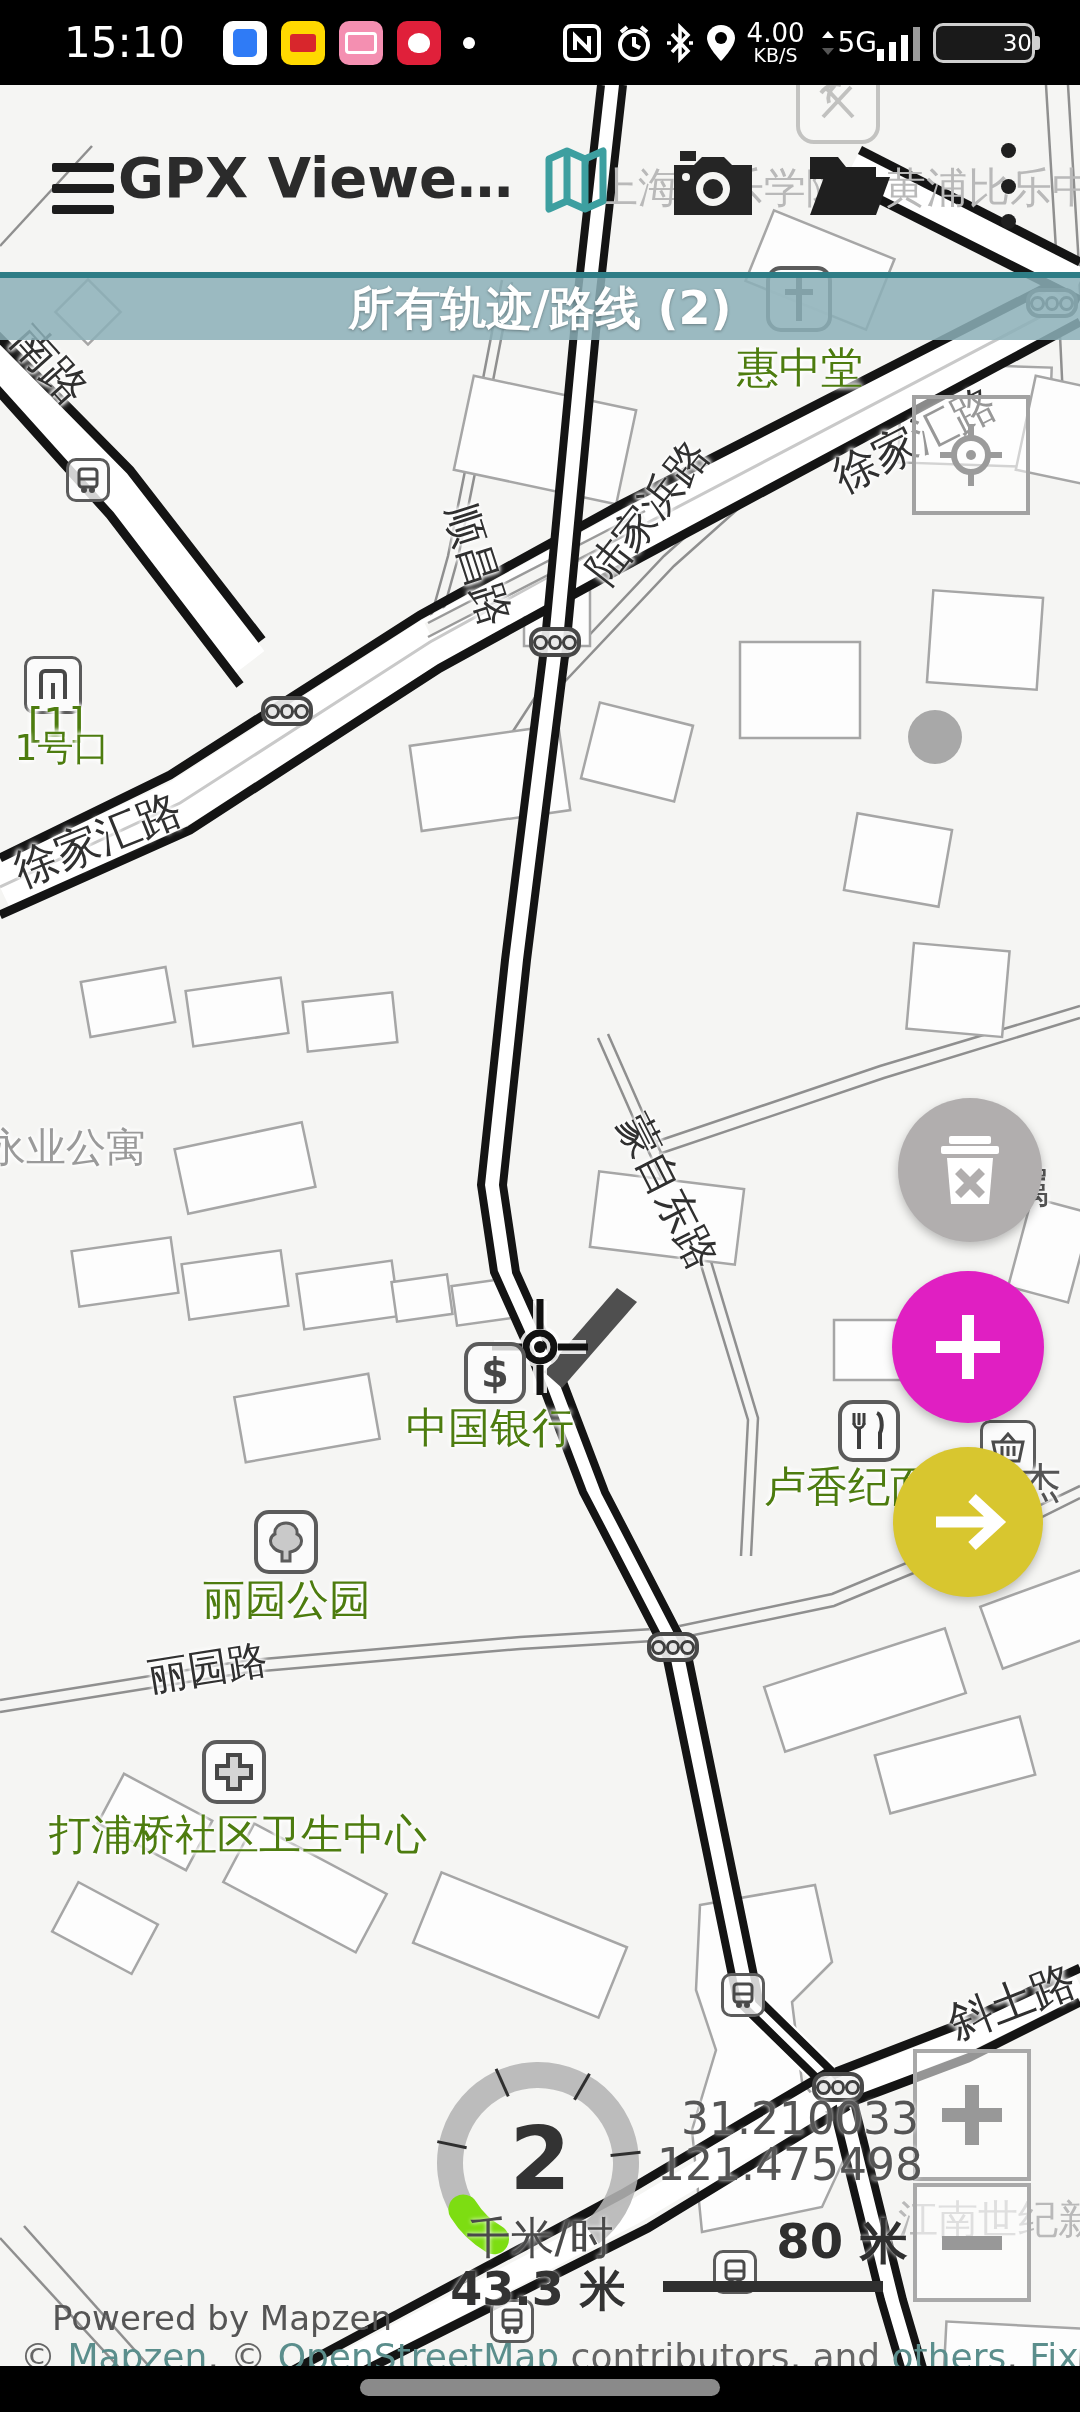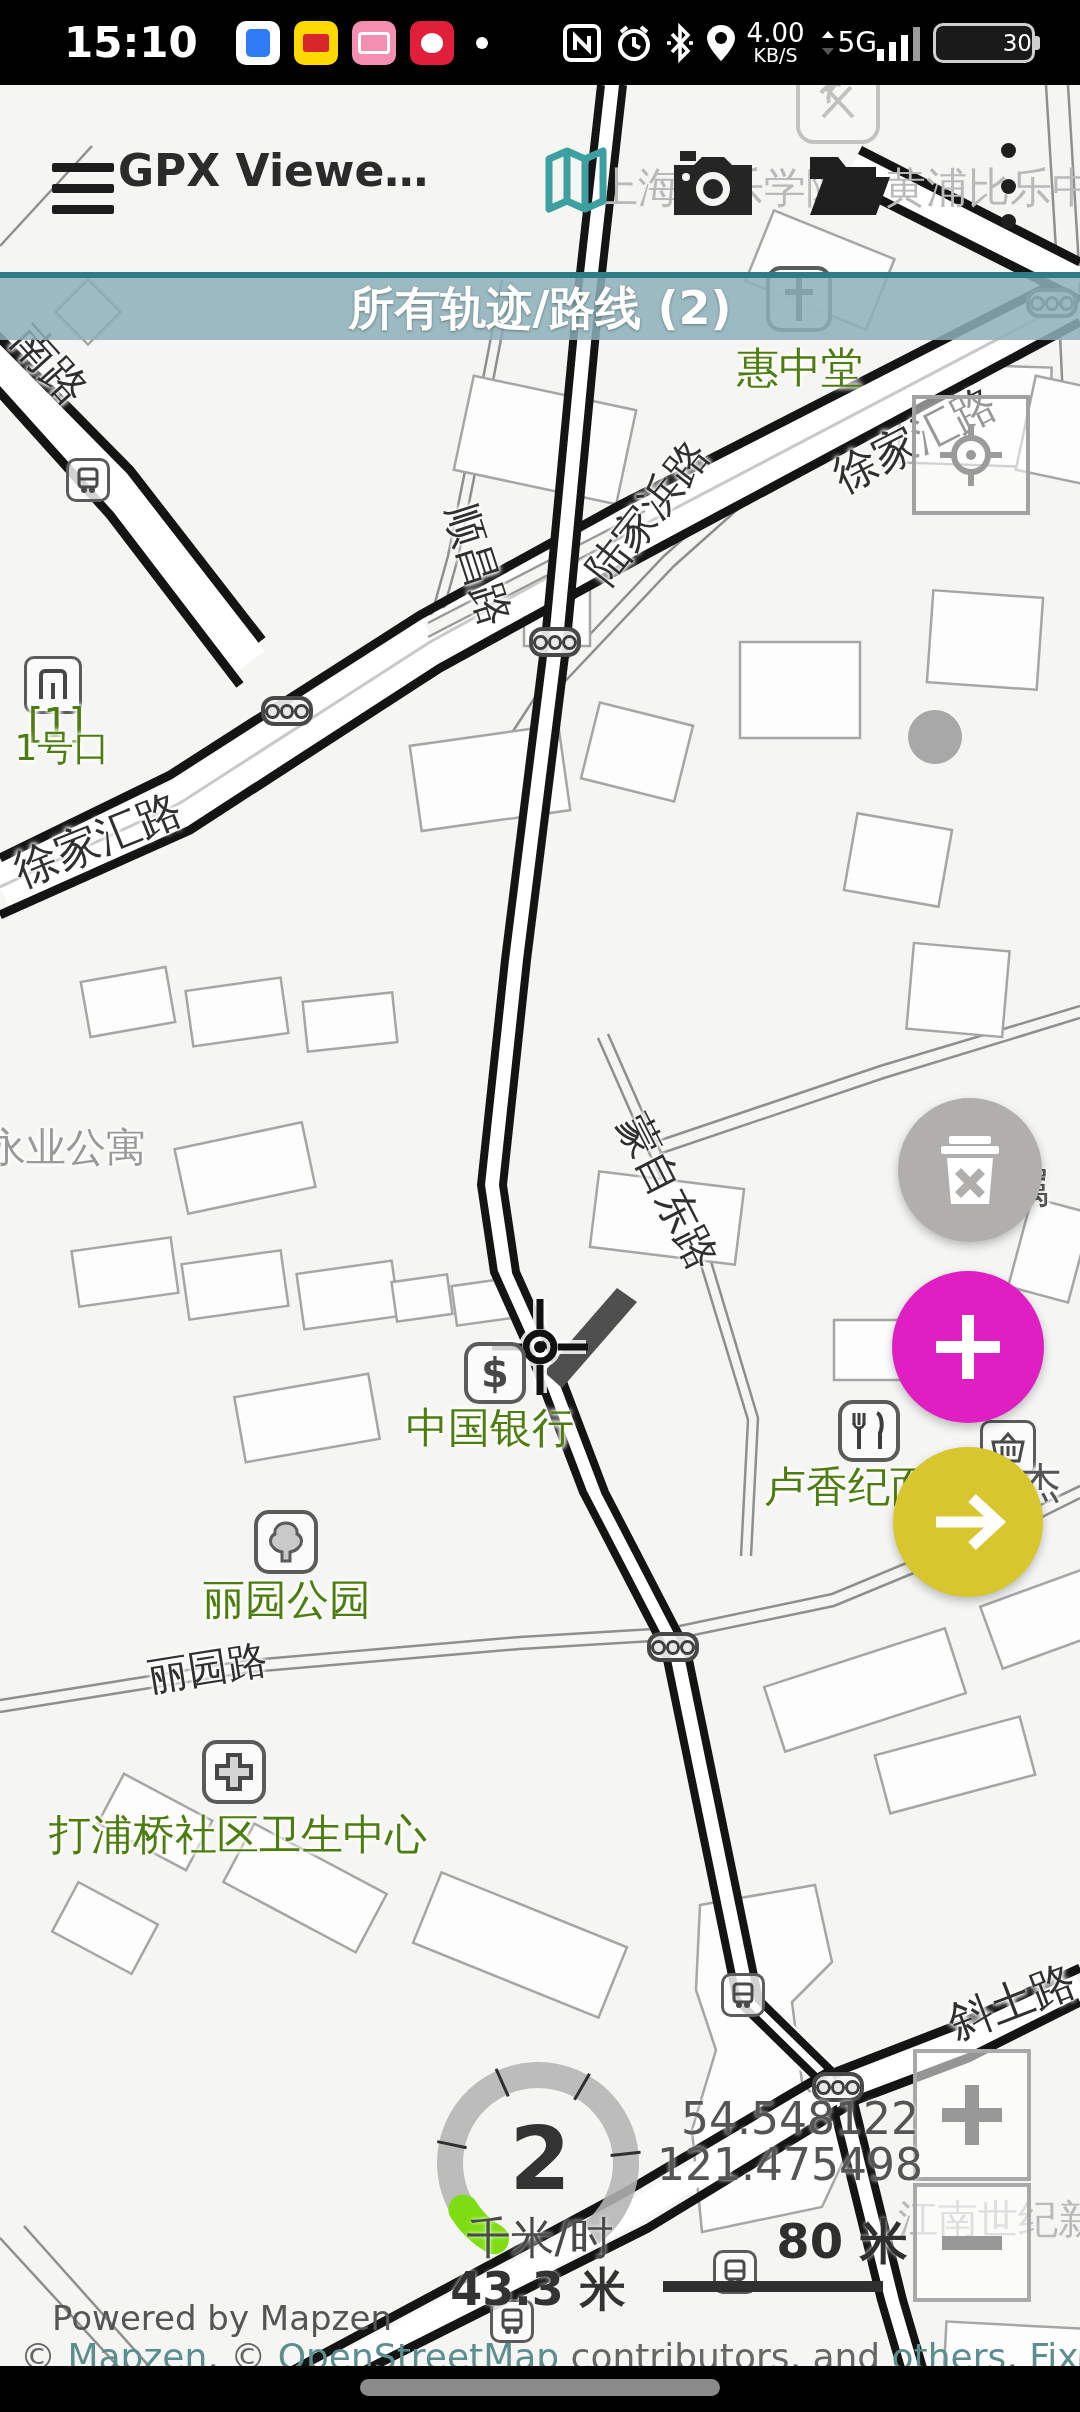--- a/index.html
+++ b/index.html
@@ -388,40 +388,40 @@
         <path d="M90.3,48.3 L78.1,20.9"></path>
       <path d="M156.5,51.8 L171.5,25.8"></path>
         <path d="M192.6,107.4 L222.5,104.2"></path>
     </g>
     <path d="M76,191.2 A88,88 0 0 1 45.4,161.6" stroke="#7ddd12" stroke-width="30" fill="none" stroke-linecap="round"></path>
   </svg>
   <div class="abs ctr" style="left:540px;top:2158px;font-size:88px;font-weight:bold;color:#333;">2</div>
   <div class="abs ctr" style="left:540px;top:2238px;font-size:44px;color:#4a4a4a;white-space:nowrap;text-shadow:0 0 4px #fff;">千米/时</div>
   <div class="abs ctr" style="left:538px;top:2290px;font-size:46px;font-weight:bold;color:#333;white-space:nowrap;text-shadow:0 0 4px #fff;">43.3 米</div>
 
-  <div class="abs ctr" style="left:800px;top:2118px;font-size:44px;color:#555;white-space:nowrap;text-shadow:0 0 4px #fff;">54.548122</div>
+  <div class="abs ctr" style="left:800px;top:2118px;font-size:44px;color:#555;white-space:nowrap;text-shadow:0 0 4px #fff;">31.210033</div>
   <div class="abs ctr" style="left:790px;top:2164px;font-size:44px;color:#555;white-space:nowrap;text-shadow:0 0 4px #fff;">121.475498</div>
 
   <div class="abs ctr" style="left:842px;top:2242px;font-size:48px;font-weight:bold;color:#2f2f2f;white-space:nowrap;text-shadow:0 0 4px #fff;">80 米</div>
   <div class="abs" style="left:663px;top:2281px;width:220px;height:11px;background:#2f2f2f;"></div>
 
   <div class="abs" style="left:52px;top:2298px;font-size:34px;color:#555;">Powered by Mapzen</div>
   <div class="abs" style="left:20px;top:2336px;font-size:36px;color:#666;white-space:nowrap;">
     <span>© </span><a class="attr-link" style="color:#5b8e8c;">Mapzen</a><span>, © </span><a class="attr-link" style="color:#5b8e8c;">OpenStreetMap</a><span> contributors, and </span><a class="attr-link" style="color:#5b8e8c;">others</a><span>, </span><a class="attr-link" style="color:#5b8e8c;">Fix the map</a>
   </div>
 
   <div class="abs" style="left:0;top:85px;width:1080px;height:170px;">
     <div style="position:absolute;left:52px;top:78px;width:64px;height:52px;">
       <div>
         <div style="width:62px;height:9px;background:#1c1c1c;border-radius:2px;"></div>
         <div style="width:62px;height:9px;background:#1c1c1c;border-radius:2px;margin-top:12px;"></div>
         <div style="width:62px;height:9px;background:#1c1c1c;border-radius:2px;margin-top:12px;"></div>
       </div>
     </div>
-    <div style="position:absolute;left:118px;top:60px;font-size:44px;font-weight:bold;color:#2b2b2b;white-space:nowrap;">GPX Viewe…</div>
+    <div style="position:absolute;left:118px;top:60px;font-size:56px;font-weight:bold;color:#2b2b2b;white-space:nowrap;">GPX Viewe…</div>
     <div style="position:absolute;left:542px;top:62px;">
       <svg width="68" height="68" viewBox="0 0 68 68" fill="none" stroke="#3d9fa0" stroke-width="7" stroke-linejoin="round">
         <path d="M7,12 L25,4 L43,12 L61,4 V54 L43,62 L25,54 L7,62 Z"></path>
           <path d="M25,4 V54 M43,12 V62"></path>
       </svg>
     </div>
     <div style="position:absolute;left:672px;top:66px;">
       <svg width="82" height="66" viewBox="0 0 82 66">
         <rect x="8" y="0" width="16" height="10" fill="#252525"></rect>
         <path d="M2,14 h20 l8,-8 h22 l8,8 h20 v50 h-78 z" fill="#252525"></path>
@@ -441,21 +441,21 @@
       <div style="width:15px;height:15px;border-radius:50%;background:#1f1f1f;"></div>
       <div style="width:15px;height:15px;border-radius:50%;background:#1f1f1f;"></div>
     </div>
   </div>
 
   <div class="abs" style="left:0;top:272px;width:1080px;height:68px;background:rgba(140,176,184,.86);border-top:6px solid #2e7d86;box-sizing:border-box;display:flex;align-items:center;justify-content:center;">
     <span style="color:#fff;font-size:46px;font-weight:bold;text-shadow:0 1px 3px rgba(0,0,0,.35);">所有轨迹/路线 (2)</span>
   </div>
 
   <div class="abs" style="left:0;top:0;width:1080px;height:85px;background:#000;color:#fff;display:flex;align-items:center;">
-    <span style="margin-left:64px;font-size:42px;font-weight:bold;">15:10</span>
+    <span style="margin-left:64px;font-size:42px;">15:10</span>
     <div style="margin-left:38px;width:44px;height:44px;border-radius:10px;background:#fff;display:flex;align-items:center;justify-content:center;">
       <div style="width:24px;height:28px;border-radius:5px;background:#2f7bf6;"></div>
     </div>
     <div style="margin-left:14px;width:44px;height:44px;border-radius:10px;background:#ffd900;display:flex;align-items:center;justify-content:center;">
       <div style="width:26px;height:18px;background:#d8262c;border-radius:3px;"></div>
     </div>
     <div style="margin-left:14px;width:44px;height:44px;border-radius:10px;background:#f48fb1;display:flex;align-items:center;justify-content:center;">
       <div style="width:26px;height:16px;border:3px solid #fff;border-radius:4px;"></div>
     </div>
     <div style="margin-left:14px;width:44px;height:44px;border-radius:10px;background:#e0203a;display:flex;align-items:center;justify-content:center;">

